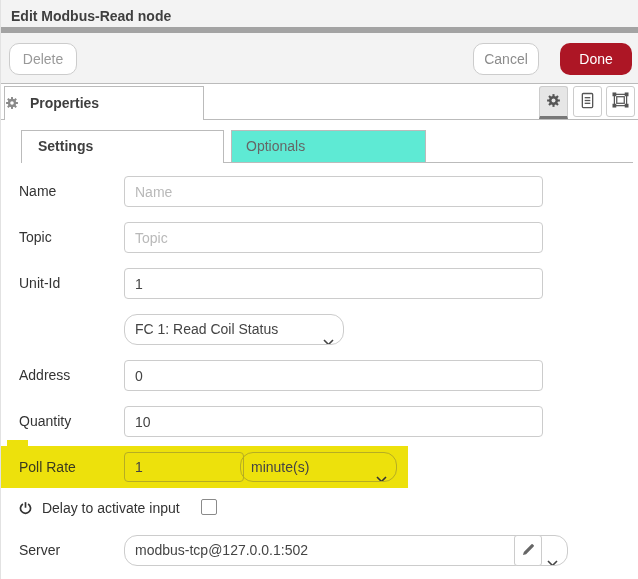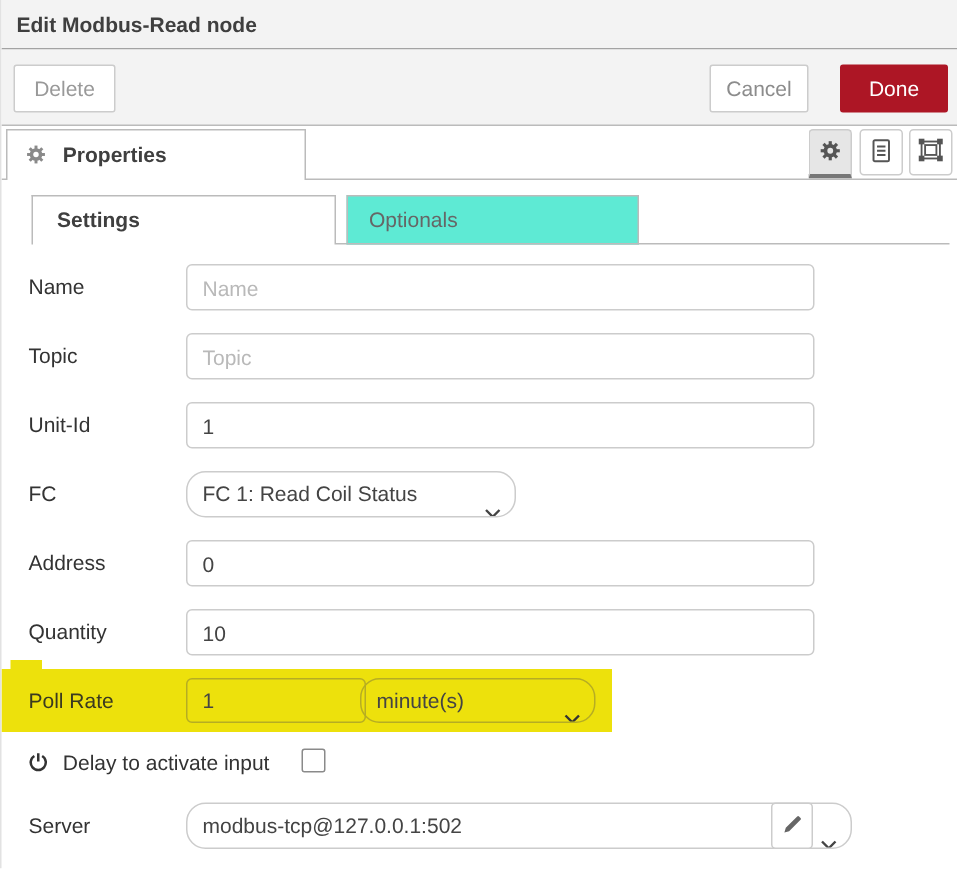--- a/index.html
+++ b/index.html
@@ -6,44 +6,44 @@
   html,body { background:#fff; }
   body { font-family:"Liberation Sans", sans-serif; }
   .tray {
     position:relative; width:638px; height:579px; background:#fff;
     border-left:1px solid #e2e2e2; overflow:hidden;
     font-size:14px; color:#444;
   }
   
   .hdr {
     position:absolute; left:0; top:0; width:638px; height:33px;
-    background:#f3f3f3; border-bottom:1px solid #a3a3a3;
+    background:#f3f3f3; border-bottom:6px solid #a3a3a3;
     line-height:32px; padding-left:10px; font-weight:bold; color:#3f3f3f;
   }
   
   .toolbar {
     position:absolute; left:0; top:33px; width:638px; height:51px;
     background:#f3f3f3; border-bottom:1px solid #bbb;
   }
   .btn {
     position:absolute; top:10px; height:32px; background:#fff;
-    border:1px solid #ccc; border-radius:2px; color:#999;
+    border:1px solid #ccc; border-radius:10px; color:#999;
     font-size:14px; text-align:center; line-height:30px; cursor:pointer;
     font-family:"Liberation Sans", sans-serif;
   }
   .btn-delete { left:8px; width:68px; }
   .btn-cancel { left:472px; width:66px; color:#8c8c8c; }
   .btn-done  { left:559px; width:72px; border:none; color:#fff; line-height:32px; }
   
   .tabrow { position:absolute; left:0; top:84px; width:638px; height:36px; background:#fff; }
   .tabrow .baseline { position:absolute; left:0; bottom:0; width:638px; height:1px; background:#bbb; }
   .tab-properties {
     position:absolute; left:3px; top:2px; width:200px; height:34px;
     background:#fff; border:1px solid #bbb; border-bottom:none; z-index:2;
-    line-height:32px; padding-left:12px; font-weight:bold; color:#3f3f3f; cursor:pointer;
+    line-height:32px; font-weight:bold; color:#3f3f3f; cursor:pointer;
   }
   .tab-properties .ico { display:inline-block; vertical-align:-2px; margin-right:7px; }
   .icobtn {
     position:absolute; top:2px; width:29px; height:31px; background:#fff;
     border:1px solid #ccc; border-radius:3px; z-index:2; cursor:pointer;
     display:flex; align-items:center; justify-content:center;
   }
   .icobtn.active { background:#e6e6e6; border-bottom:3px solid #777; border-radius:3px 3px 0 0; height:33px; }
   .ib-gear { left:538px; }
   .ib-doc  { left:572px; }
@@ -179,21 +179,20 @@
 
   <div class="flabel" style="top:176px">Name</div>
   <input class="tinput" style="top: 176px;" type="text" placeholder="Name">
 
   <div class="flabel" style="top:222px">Topic</div>
   <input class="tinput" style="top: 222px;" type="text" placeholder="Topic">
 
   <div class="flabel" style="top:268px">Unit-Id</div>
   <input class="tinput" style="top: 268px;" type="text" value="1">
 
-  <div class="flabel" style="top:314px">FC</div>
   <div class="sel" style="left:123px; top:314px; width:220px;">
     <span>FC 1: Read Coil Status</span>
     <span class="chev">
       <svg width="11" height="7" viewBox="0 0 11 7" fill="none" stroke="#444" stroke-width="1.6">
           <path d="M1 1l4.5 4.5L10 1"></path>
         </svg>
     </span>
   </div>
 
   <div class="flabel" style="top:360px">Address</div>

